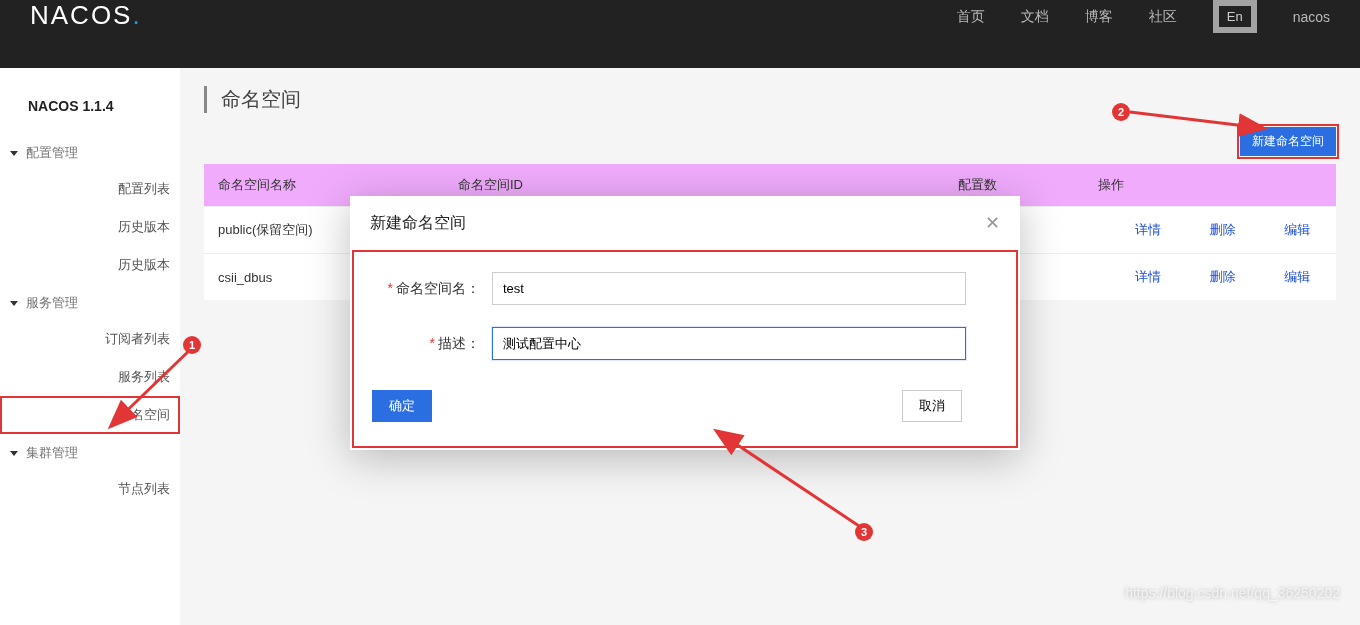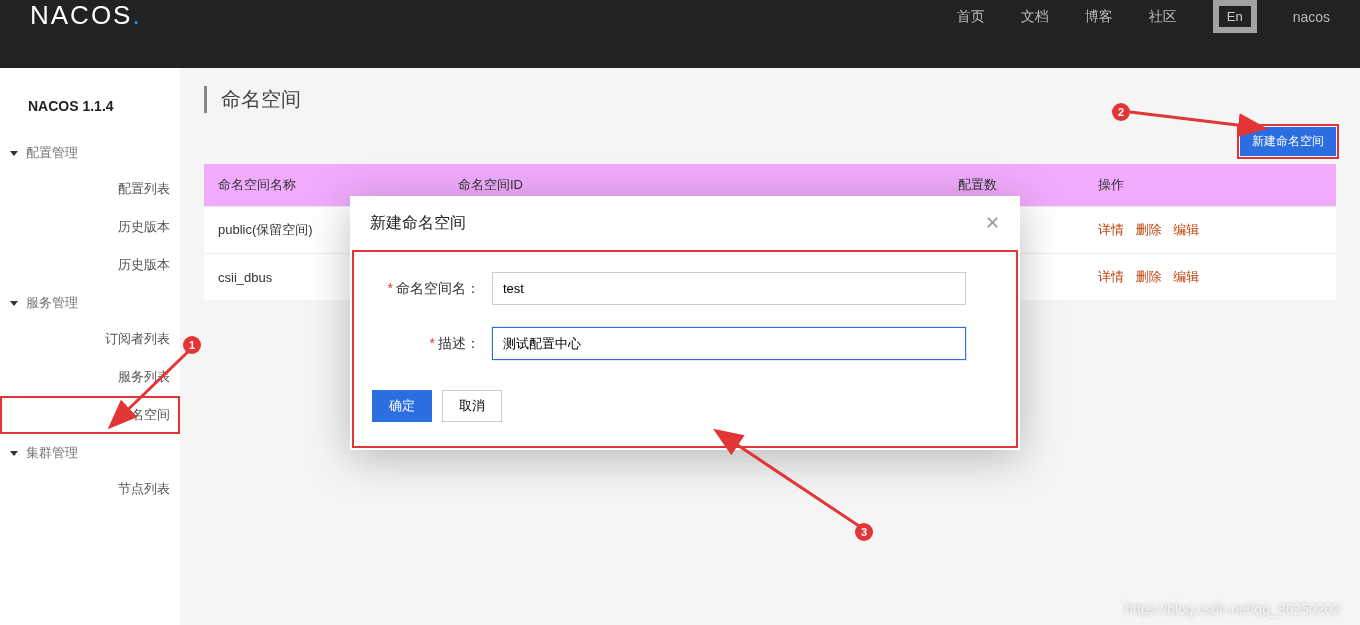--- a/index.html
+++ b/index.html
@@ -23,44 +23,44 @@
     
     .main { flex: 1; padding: 18px 24px; position: relative; }
     .page-head { display: flex; align-items: center; margin-bottom: 14px; }
     .page-title-bar { border-left: 3px solid #888; padding-left: 14px; font-size: 20px; color: #444; }
     .new-btn-wrap { margin-left: auto; margin-bottom: 8px; display: flex; justify-content: flex-end; }
     .btn-primary { background: #2b6ee2; color: #fff; border: none; padding: 6px 12px; font-size: 12px; cursor: pointer; outline: 2px solid #e23636; outline-offset: 1px; }
     
     .table { width: 100%; border-collapse: collapse; background: #fff; }
     .table th { text-align: left; font-weight: 400; color: #333; font-size: 13px; background: #f0abfc; padding: 12px 14px; }
     .table td { padding: 14px; font-size: 13px; color: #333; border-top: 1px solid #eee; }
-    .table a { color: #c2410c; text-decoration: none; margin-right: 8px; cursor: pointer; }
+    .table a { color: #1d4ed8; text-decoration: none; margin-right: 8px; cursor: pointer; margin-left: 37px; }
     .table .col1 { width: 240px; }
     .table .col2 { width: 500px; }
     .table .col3 { width: 140px; }
     
     
     .modal { position: absolute; left: 350px; top: 196px; width: 670px; background: #fff; box-shadow: 0 8px 40px rgba(0,0,0,0.25); }
     .modal-head { padding: 16px 20px; font-size: 16px; color: #222; display: flex; align-items: center; }
     .modal-close { margin-left: auto; color: #999; font-size: 18px; cursor: pointer; font-weight: 300; }
     .modal-body { padding: 10px 20px 18px; outline: 2px solid #e23636; outline-offset: -2px; margin: 0 2px 2px; }
     .form-row { display: flex; align-items: center; margin: 12px 0 22px; }
     .form-label { width: 120px; text-align: right; font-size: 14px; color: #333; padding-right: 12px; }
     .form-label .req { color: #e23636; margin-right: 3px; }
     .form-input { flex: 1; border: 1px solid #ccc; padding: 8px 10px; font-size: 13px; margin-right: 32px; }
     .form-input.focused { border: 1px solid #2b6ee2; box-shadow: 0 0 0 1px rgba(43,110,226,0.15); }
-    .modal-foot { display: flex; justify-content: flex-start; gap: 10px; padding: 8px 36px 8px 0; }
+    .modal-foot { display: flex; justify-content: space-between; gap: 10px; padding: 8px 36px 8px 0; }
     .btn-ok { background: #2b6ee2; color: #fff; border: 1px solid #2b6ee2; padding: 6px 16px; font-size: 13px; cursor: pointer; }
     .btn-cancel { background: #fff; border: 1px solid #ccc; color: #000000; padding: 6px 16px; font-size: 13px; cursor: pointer; }
     
     
     .anno { position: absolute; pointer-events: none; }
     .anno-badge { width: 18px; height: 18px; border-radius: 50%; background: #e23636; color: #fff; font-size: 11px; display: flex; align-items: center; justify-content: center; font-weight: 700; }
     
-    .watermark { position: absolute; right: 20px; bottom: 8px; color: rgba(255,255,255,0.6); font-size: 14px; text-shadow: 0 0 4px rgba(0,0,0,0.3); }
+    .watermark { position: absolute; right: 20px; bottom: 24px; color: rgba(255,255,255,0.6); font-size: 14px; text-shadow: 0 0 4px rgba(0,0,0,0.3); }
   </style>
 </head>
 <body>
 
 <div class="top-header">
   <div class="logo">
     <span>NACOS</span><span class="dot">.</span>
   </div>
   <div class="top-nav">
     <span class="top-nav-item">首页</span>

